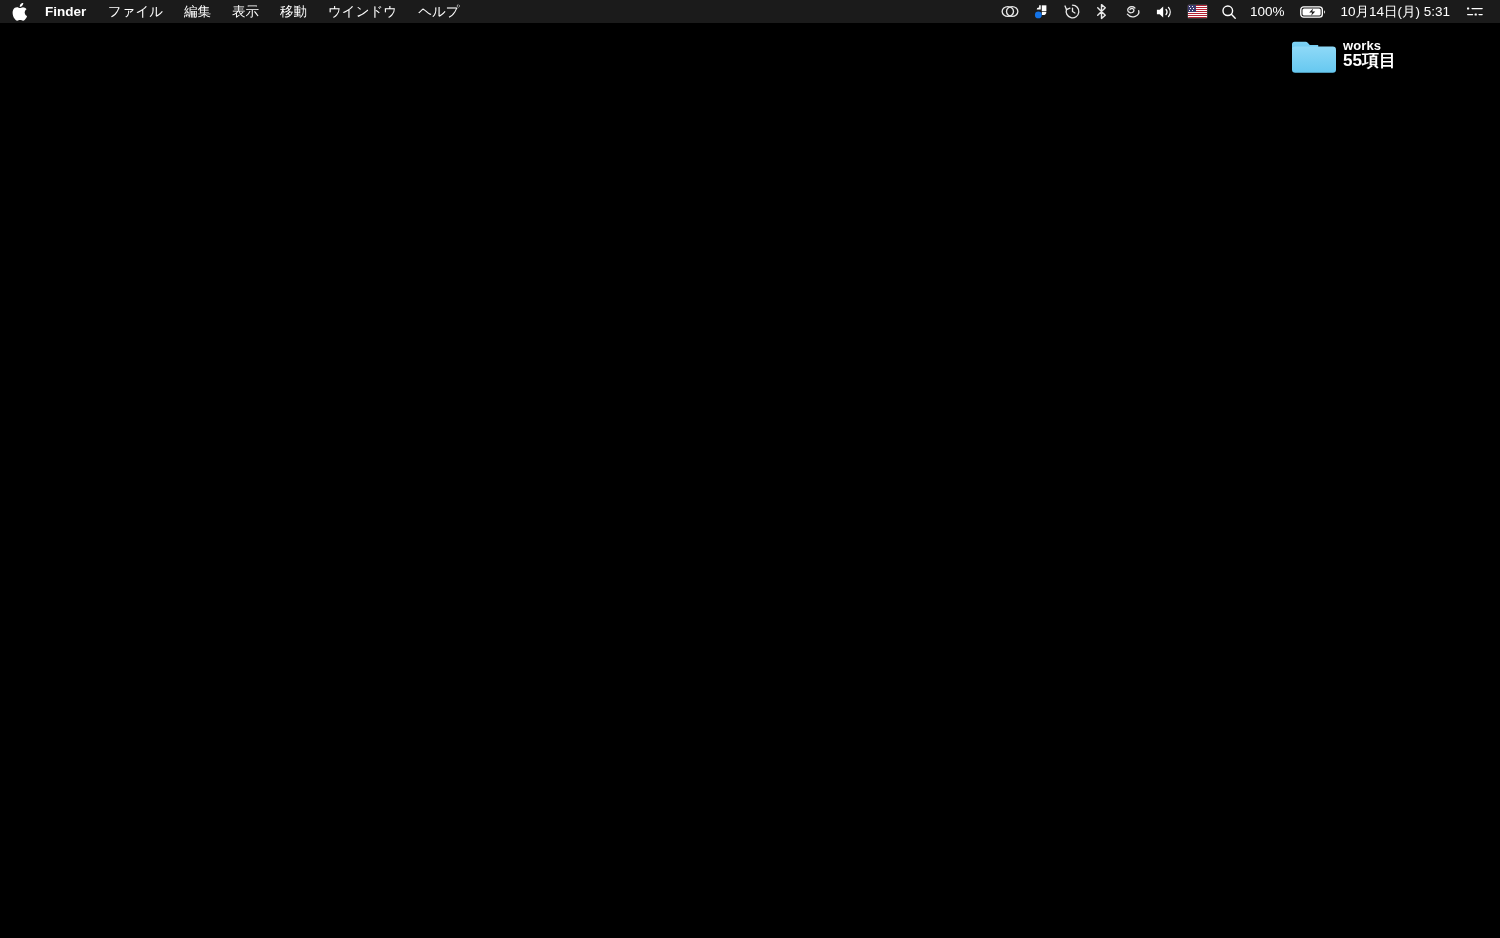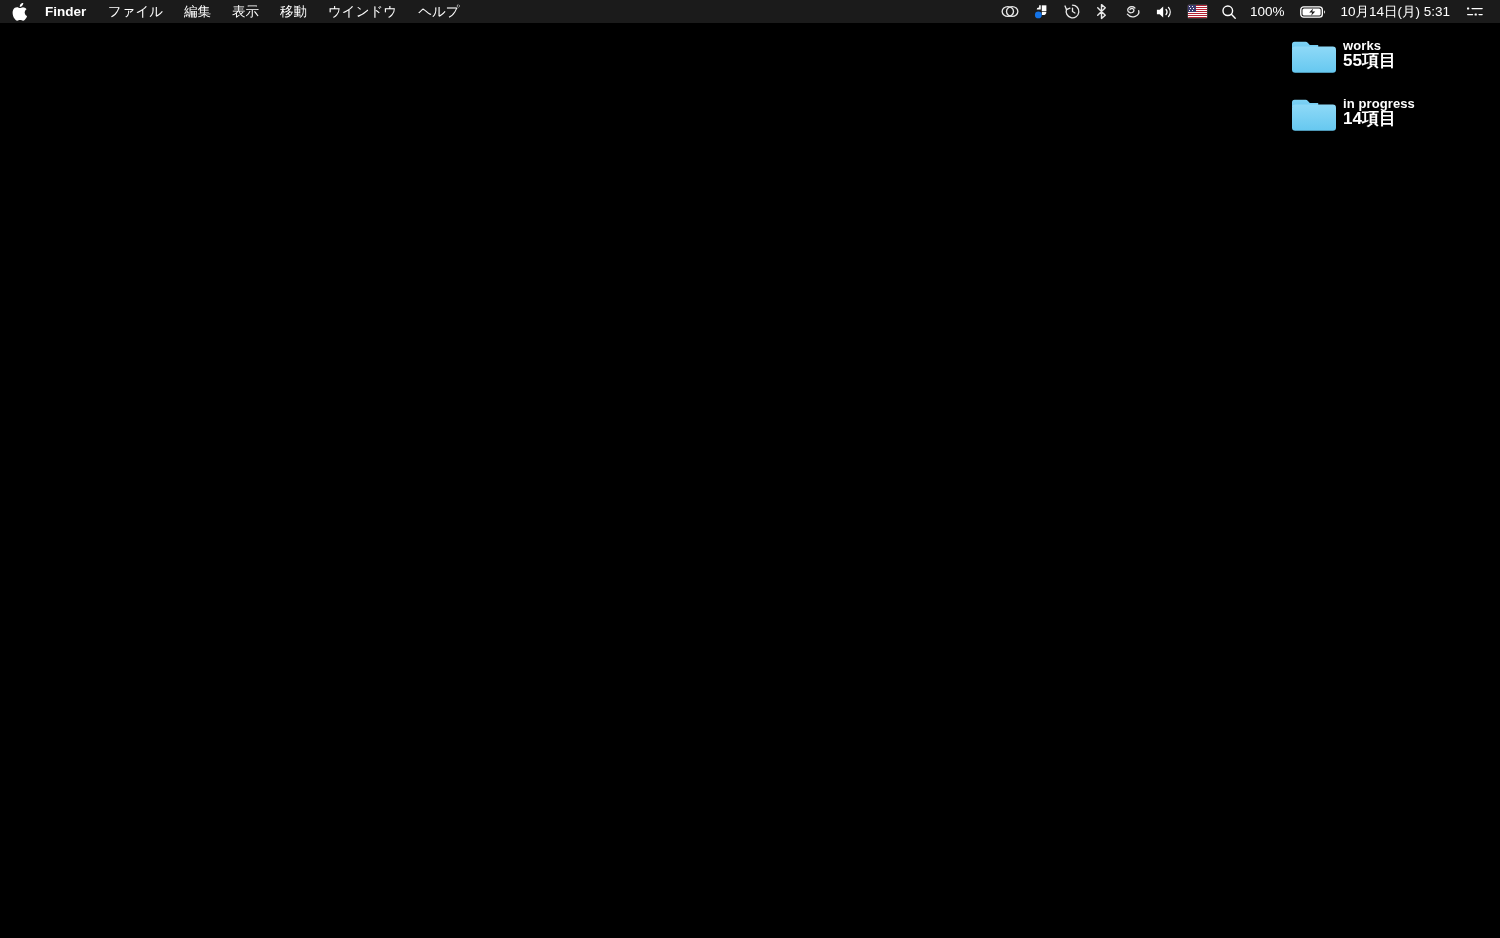--- a/index.html
+++ b/index.html
@@ -336,30 +336,18 @@
             <path d="M2 6.4a2.6 2.6 0 0 1 2.6-2.6h11.1c.8 0 1.5.3 2 .9l2.1 2.2h8.4v4.1H2z" fill="url(#ft1)"></path>
             <rect x="2" y="8.6" width="44" height="26.2" rx="3.2" ry="3.2" fill="url(#fg1)"></rect>
           </svg>
         </div>
         <div class="folder-labels">
           <div class="folder-name">works</div>
           <div class="folder-count">55項目</div>
         </div>
       </div>
 
-      <div class="desktop-folder">
-        <div class="folder-icon-wrap">
-          <svg width="48" height="37" viewBox="0 0 48 37" aria-hidden="true">
-            <path d="M2 6.4a2.6 2.6 0 0 1 2.6-2.6h11.1c.8 0 1.5.3 2 .9l2.1 2.2h8.4v4.1H2z" fill="url(#ft1)"></path>
-            <rect x="2" y="8.6" width="44" height="26.2" rx="3.2" ry="3.2" fill="url(#fg1)"></rect>
-          </svg>
-        </div>
-        <div class="folder-labels">
-          <div class="folder-name">in progress</div>
-          <div class="folder-count">14項目</div>
-        </div>
-      </div>
 
 
     </div>
   </div>
 
 </div>
 
 </body></html>

